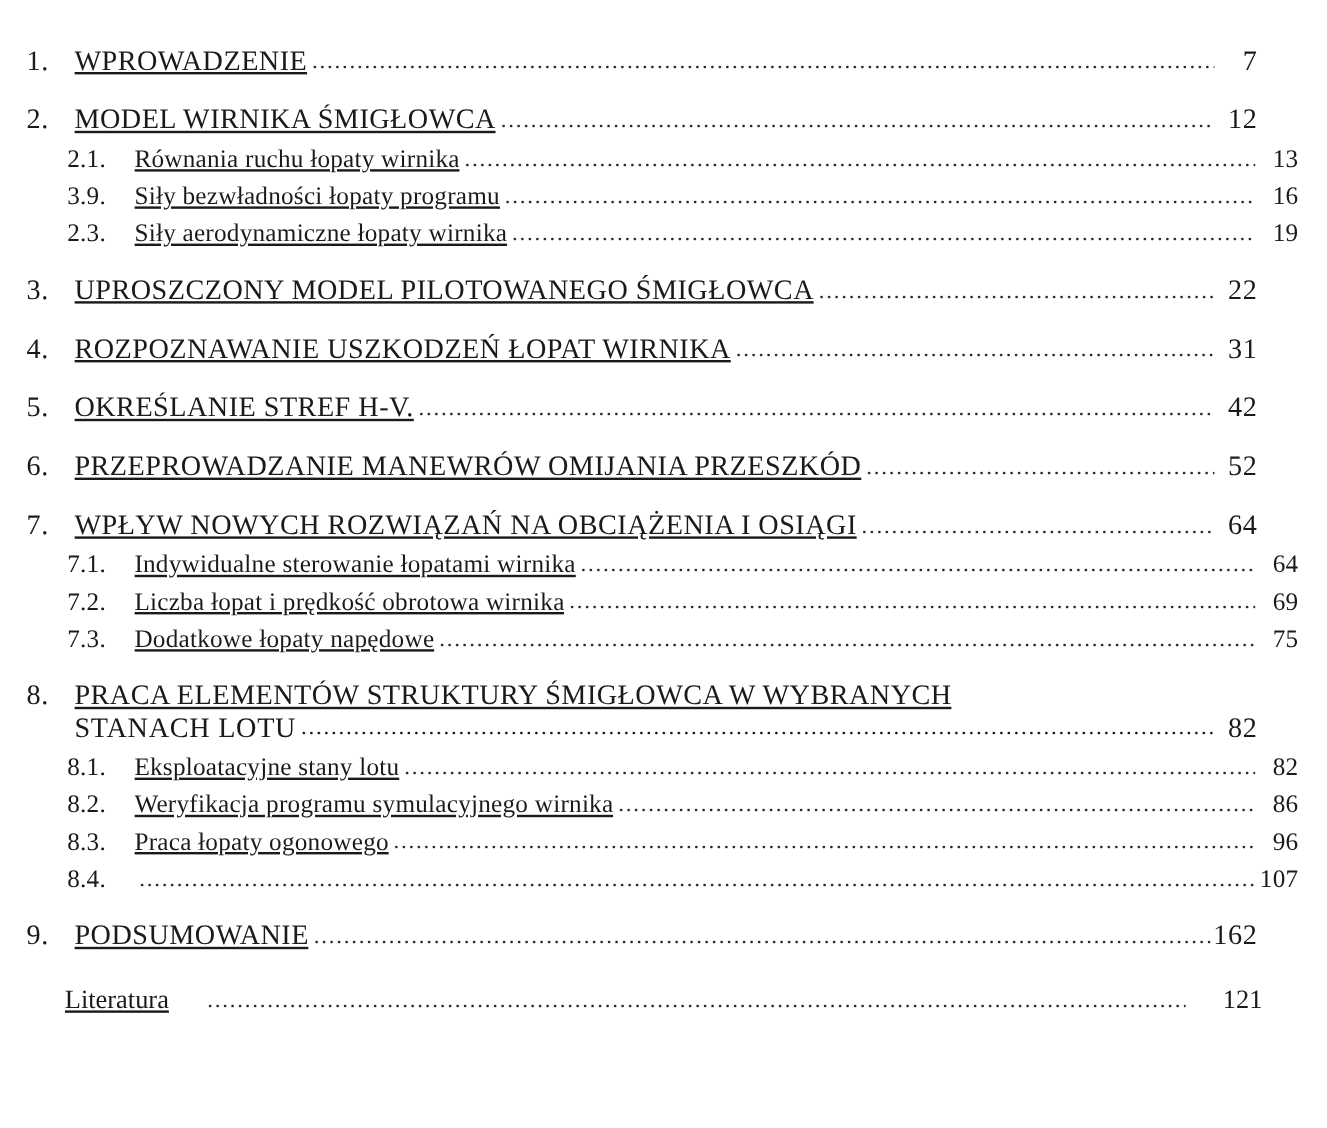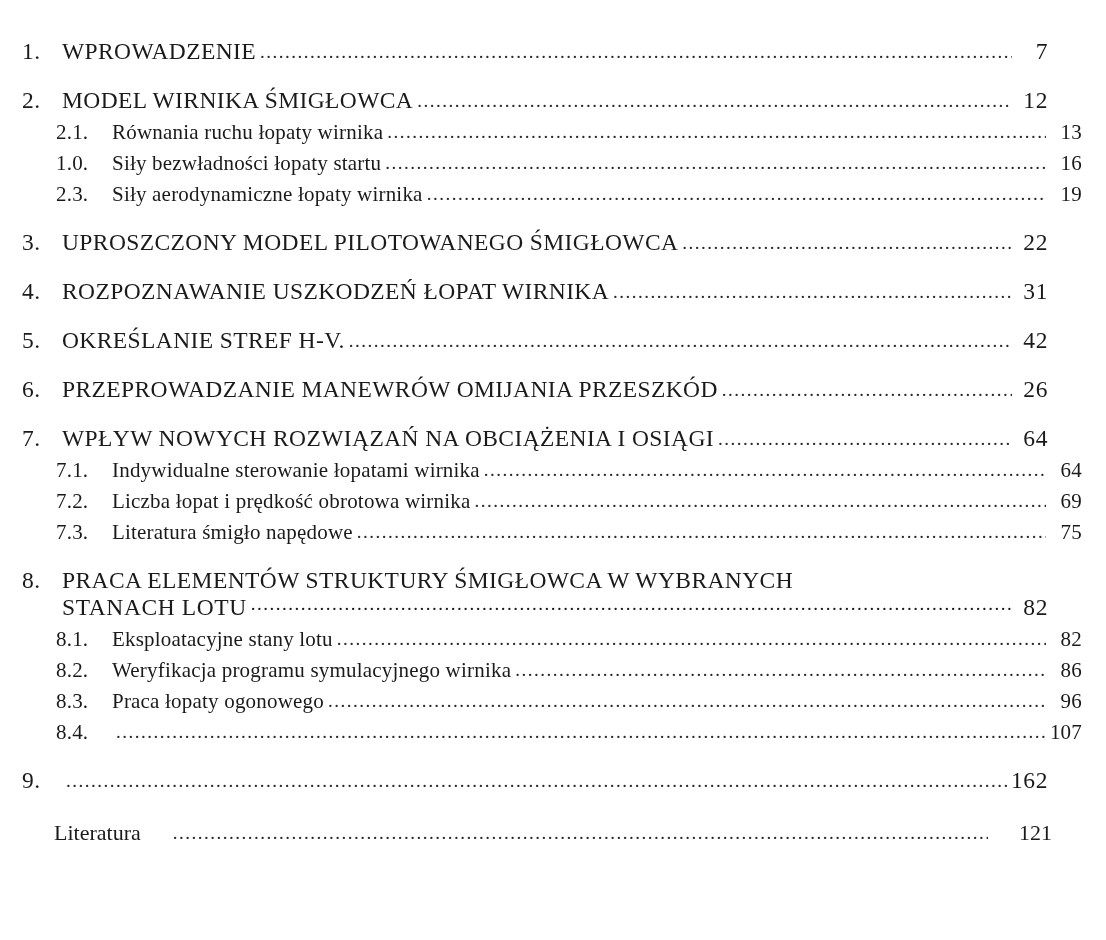--- a/index.html
+++ b/index.html
@@ -30,20 +30,21 @@
     width: 100%;
     white-space: nowrap;
   }
   .entry .num {
     flex: 0 0 auto;
     text-align: left;
   }
   .entry .title {
     flex: 0 0 auto;
     overflow: hidden;
+    text-decoration: underline;
   }
   .entry .dots {
     flex: 1 1 auto;
     overflow: hidden;
     white-space: nowrap;
     margin: 0 2px 0 4px;
     letter-spacing: 1.5px;
     font-size: 19px;
     color: #2b2b2b;
     position: relative;
@@ -79,21 +80,21 @@
     width: 56px;
   }
 
   .first {
     margin-top: 0;
   }
 
   
   .wrap-line {
     display: flex;
-    align-items: flex-start;
+    align-items: center;
     width: 100%;
     white-space: nowrap;
     font-size: 23.5px;
     letter-spacing: 0.6px;
     padding-left: 40px;
     box-sizing: border-box;
   }
   .wrap-line .title {
     flex: 0 0 auto;
   }
@@ -148,22 +149,22 @@
     </div>
 
     <div class="entry lvl2">
       <span class="num">2.1.</span>
       <span class="title">Równania ruchu łopaty wirnika</span>
       <span class="dots">........................................................................................................................................................................</span>
       <span class="page-no">13</span>
     </div>
 
     <div class="entry lvl2">
-      <span class="num">1.0.</span>
-      <span class="title">Siły bezwładności łopaty startu</span>
+      <span class="num">3.9.</span>
+      <span class="title">Siły bezwładności łopaty programu</span>
       <span class="dots">........................................................................................................................................................................</span>
       <span class="page-no">16</span>
     </div>
 
     <div class="entry lvl2">
       <span class="num">2.3.</span>
       <span class="title">Siły aerodynamiczne łopaty wirnika</span>
       <span class="dots">........................................................................................................................................................................</span>
       <span class="page-no">19</span>
     </div>
@@ -186,21 +187,21 @@
       <span class="num">5.</span>
       <span class="title">OKREŚLANIE STREF H-V.</span>
       <span class="dots">........................................................................................................................................................................</span>
       <span class="page-no">42</span>
     </div>
 
     <div class="entry lvl1">
       <span class="num">6.</span>
       <span class="title">PRZEPROWADZANIE MANEWRÓW OMIJANIA PRZESZKÓD</span>
       <span class="dots">........................................................................................................................................................................</span>
-      <span class="page-no">26</span>
+      <span class="page-no">52</span>
     </div>
 
     <div class="entry lvl1">
       <span class="num">7.</span>
       <span class="title">WPŁYW NOWYCH ROZWIĄZAŃ NA OBCIĄŻENIA I OSIĄGI</span>
       <span class="dots">........................................................................................................................................................................</span>
       <span class="page-no">64</span>
     </div>
 
     <div class="entry lvl2">
@@ -212,21 +213,21 @@
 
     <div class="entry lvl2">
       <span class="num">7.2.</span>
       <span class="title">Liczba łopat i prędkość obrotowa wirnika</span>
       <span class="dots">........................................................................................................................................................................</span>
       <span class="page-no">69</span>
     </div>
 
     <div class="entry lvl2">
       <span class="num">7.3.</span>
-      <span class="title">Literatura śmigło napędowe</span>
+      <span class="title">Dodatkowe łopaty napędowe</span>
       <span class="dots">........................................................................................................................................................................</span>
       <span class="page-no">75</span>
     </div>
 
     <div class="entry lvl1 no-dots">
       <span class="num">8.</span>
       <span class="title">PRACA ELEMENTÓW STRUKTURY ŚMIGŁOWCA W WYBRANYCH</span>
       <span class="dots">........................................................................................................................................................................</span>
       <span class="page-no"></span>
     </div>
@@ -258,20 +259,21 @@
     </div>
 
     <div class="entry lvl2">
       <span class="num">8.4.</span>
       <span class="dots">........................................................................................................................................................................</span>
       <span class="page-no">107</span>
     </div>
 
     <div class="entry lvl1">
       <span class="num">9.</span>
+      <span class="title">PODSUMOWANIE</span>
       <span class="dots">........................................................................................................................................................................</span>
       <span class="page-no">162</span>
     </div>
 
     <div class="entry biblio">
       <span class="num"></span>
       <span class="title">Literatura</span>
       <span class="dots">........................................................................................................................................................................</span>
       <span class="page-no">121</span>
     </div>

